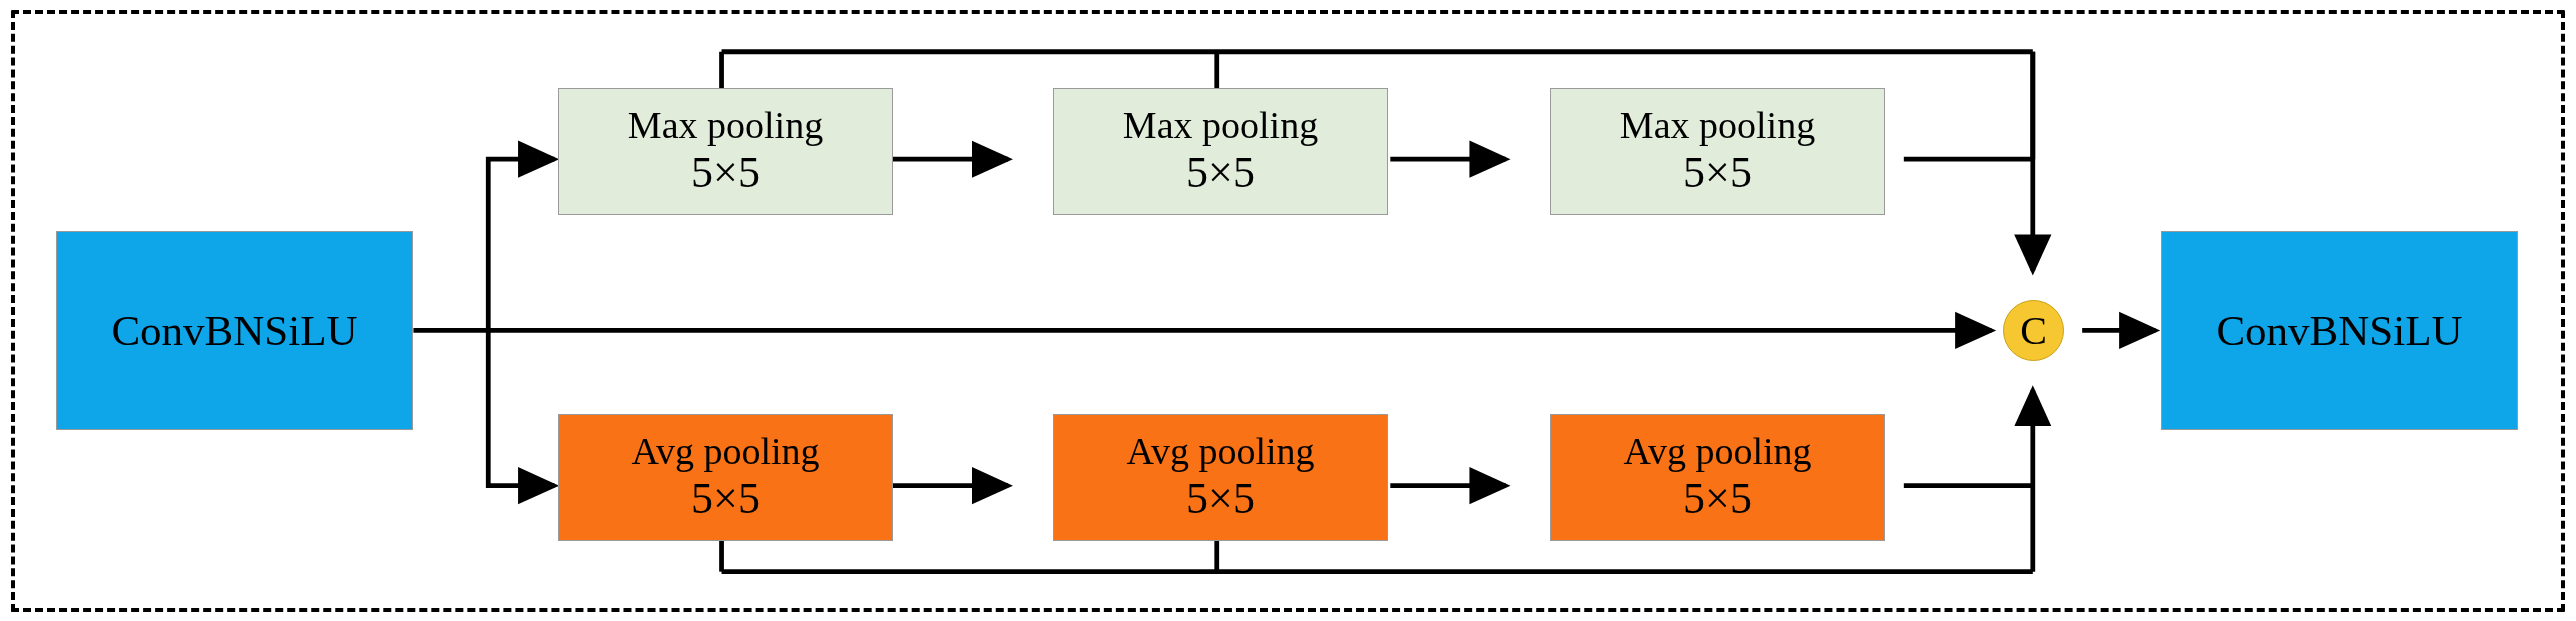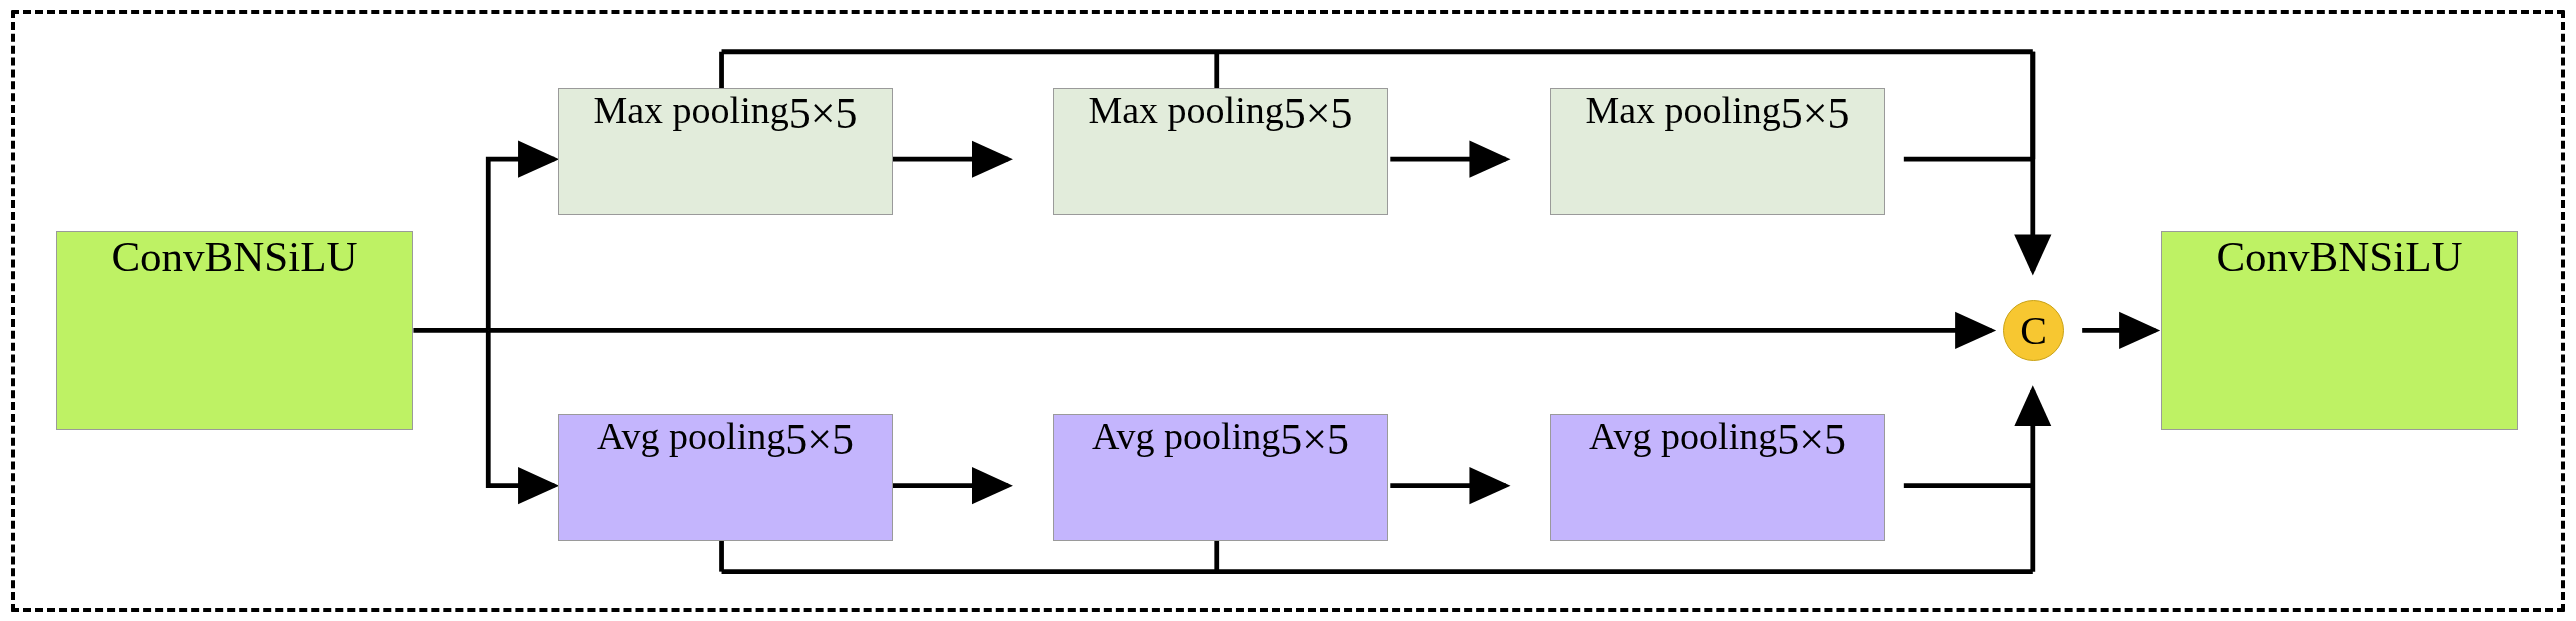--- a/index.html
+++ b/index.html
@@ -21,38 +21,39 @@
     position: absolute;
     left: 0;
     top: 0;
     width: 2576px;
     height: 621px;
   }
   .node {
     position: absolute;
     box-sizing: border-box;
     display: flex;
-    flex-direction: row;
+    flex-direction: column;
+    align-items: center;
     justify-content: center;
     text-align: center;
     color: #000000;
     line-height: 1.15;
   }
   .node-conv {
-    background: #bef264;
+    background: #0ea5e9;
     border: 1.6px solid #9a9a9a;
     font-size: 43px;
   }
   .node-max {
     background: #e2ecdb;
     border: 1.6px solid #9a9a9a;
     font-size: 38px;
   }
   .node-avg {
-    background: #c4b5fd;
+    background: #f97316;
     border: 1.6px solid #9a9a9a;
     font-size: 38px;
   }
   .node-line2 {
     font-size: 44px;
   }
   .concat {
     position: absolute;
     width: 61px;
     height: 61px;

